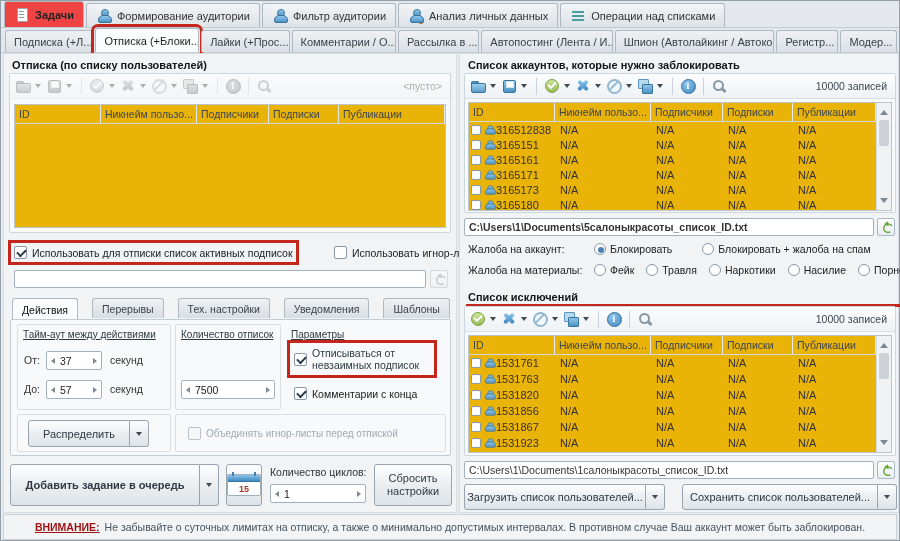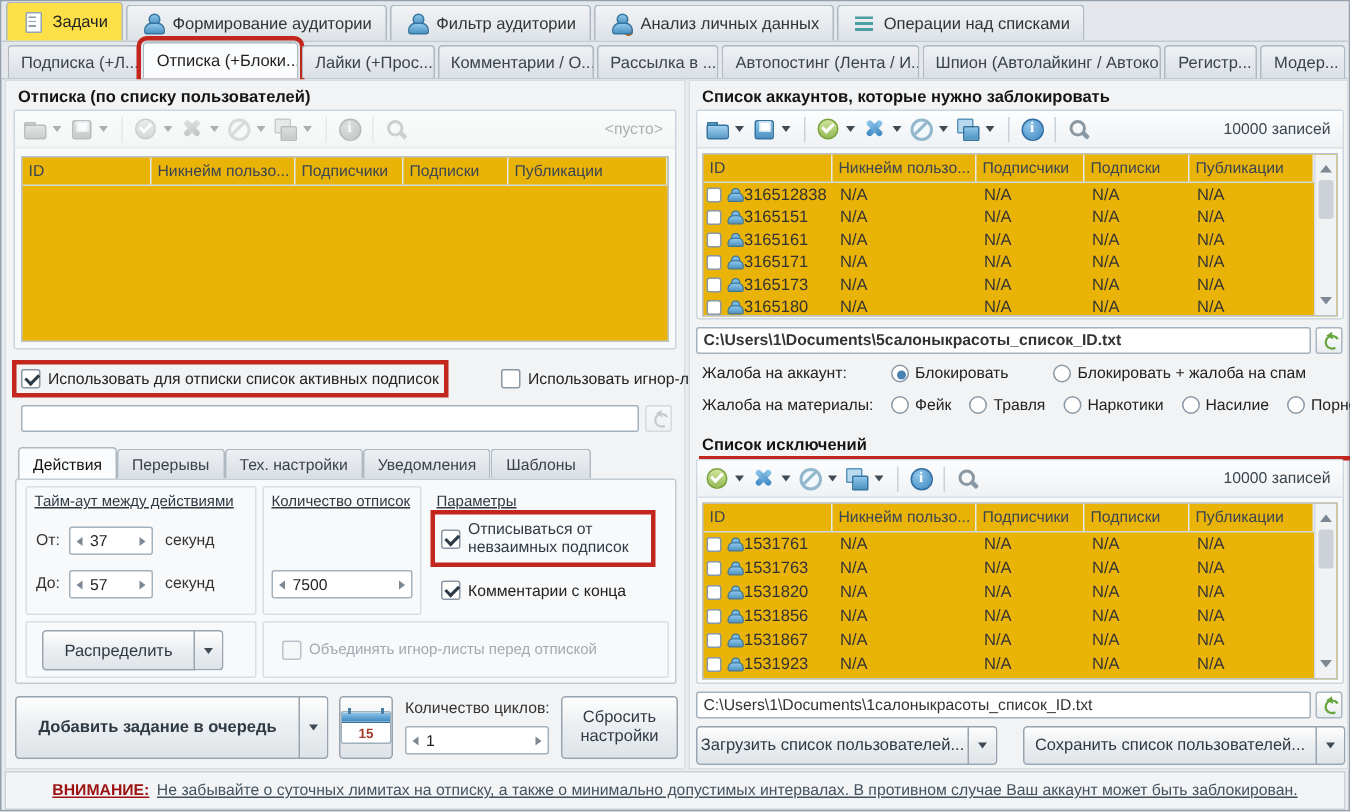--- a/index.html
+++ b/index.html
@@ -79,21 +79,21 @@
   .pathbox{position:absolute;height:18px;background:#fff;border:1px solid #a3b2bf;border-radius:2px;
       font-size:10.5px;color:#333;padding:0 4px;font-family:"Liberation Sans",sans-serif}
   .rfbtn{position:absolute;width:18px;height:18px;border:1px solid #a9b8c4;border-radius:2px;
       background:linear-gradient(#fff,#e9edf0);display:flex;align-items:center;justify-content:center}
 
   
   .tabs1{position:absolute;left:0;top:0;right:0;height:27px;display:flex;align-items:flex-end;gap:2px;
       padding:2px 2px 0 3px;background:#e4e8ec;border-bottom:1px solid #c2cad2}
   .t1{display:flex;align-items:center;gap:5px;height:24px;padding:0 9px;background:linear-gradient(#f2f4f6,#dde2e7);
       border:1px solid #aeb9c2;border-bottom:none;border-radius:3px 3px 0 0;white-space:nowrap;color:#333}
-  .t1.active{background:#fde047;height:26px;font-weight:normal;color:#222}
+  .t1.active{background:#ef4444;height:26px;font-weight:bold;color:#222}
   .tabs2{position:absolute;left:0;top:27px;right:0;height:25px;display:flex;align-items:flex-end;gap:2px;
       padding:2px 2px 0 4px;background:#e4e8ec;border-bottom:1px solid #c2cad2}
   .t2{height:22px;display:flex;align-items:center;padding:0 8px;background:linear-gradient(#eff1f4,#dbe0e5);
       border:1px solid #aeb9c2;border-bottom:none;border-radius:3px 3px 0 0;white-space:nowrap;color:#3a434c;overflow:hidden}
   .t2.active{background:#fbfcfd;height:24px;color:#1e1e1e}
 
   
   .panelL{position:absolute;left:2px;top:52px;width:454px;height:460px;background:#f1f3f5;border:1px solid #d8dde1}
   .panelR{position:absolute;left:458px;top:52px;width:440px;height:460px;background:#f1f3f5;border:1px solid #d8dde1}
   .gtitle{position:absolute;font-weight:bold;font-size:11px;color:#141414;white-space:nowrap}
@@ -117,21 +117,21 @@
   .vsb .bd::after{content:"";border:4px solid transparent;border-top:5px solid #7c8894}
   .vsb .thumb{position:absolute;left:2px;right:2px;top:17px;height:26px;background:#ccd2d8;border-radius:2px}
 
   
   .annot{outline:3px solid #c2261d;outline-offset:1px}
   .annot-inline{display:inline-flex;align-items:center;gap:5px;outline:3px solid #c2261d;outline-offset:3px}
   .annot-underline{position:relative}
   .annot-underline::after{content:"";position:absolute;left:-2px;right:-6px;bottom:-4px;height:3px;background:#c2261d}
 
   
-  .stabs{position:absolute;left:8px;top:244px;display:flex;gap:0;align-items:center}
+  .stabs{position:absolute;left:8px;top:244px;display:flex;gap:14px;align-items:flex-start}
   .st{height:20px;display:flex;align-items:center;padding:0 9px;background:linear-gradient(#eef0f3,#d9dee3);
       border:1px solid #aeb9c2;border-bottom:none;border-radius:3px 3px 0 0;color:#3a434c;white-space:nowrap;font-size:10.5px}
   .st.active{background:#fbfcfd;height:22px;color:#111}
   .tabbox{position:absolute;left:6px;top:265px;width:441px;height:137px;border:1px solid #c3ccd3;background:#f8f9fb;border-radius:2px}
   .colbox{position:absolute;border:1px solid #d9dfe4;border-radius:2px}
   .secttl{font-size:10px;color:#2e3942;text-decoration:underline;white-space:nowrap}
   .flbl{font-size:10.5px;color:#333}
   .graylbl{font-size:10px;color:#a0a9b1}
 
   .cbrow{position:absolute;display:flex;align-items:center;gap:5px;font-size:10.5px;color:#222;white-space:nowrap}
@@ -145,21 +145,21 @@
   .cal{width:48px;height:22px;display:flex;flex-direction:column;border:1px solid #9fb0bd;border-radius:2px;background:#fff}
   .cal-top{height:7px;background:linear-gradient(#8ec6ea,#3f88c2);border-bottom:1px solid #36749e;border-radius:1px 1px 0 0;position:relative}
   .cal-top::before,.cal-top::after{content:"";position:absolute;top:-3px;width:2px;height:4px;background:#4d7ea3}
   .cal-top::before{left:4px}.cal-top::after{right:4px}
   .cal-num{flex:1;display:flex;align-items:center;justify-content:center;font-size:9px;font-weight:bold;color:#a33c2a}
 
   
   .footer{position:absolute;left:2px;right:2px;top:513px;height:26px;border:1px solid #cbd2d8;background:#f3f4f6;
       display:flex;align-items:center;justify-content:center;font-size:10.5px;white-space:nowrap;overflow:hidden}
   .warn1{color:#9c1111;font-weight:bold;text-decoration:underline;margin-right:5px}
-  .warn2{color:#44535f;text-decoration:underline}
+  .warn2{color:#44535f;}
 </style>
 </head>
 <body>
 
 <div id="app">
 
   <div class="tabs1">
     <div class="t1 active">
       <span class="ico ico-tasks"></span>
       <span>Задачи</span>

